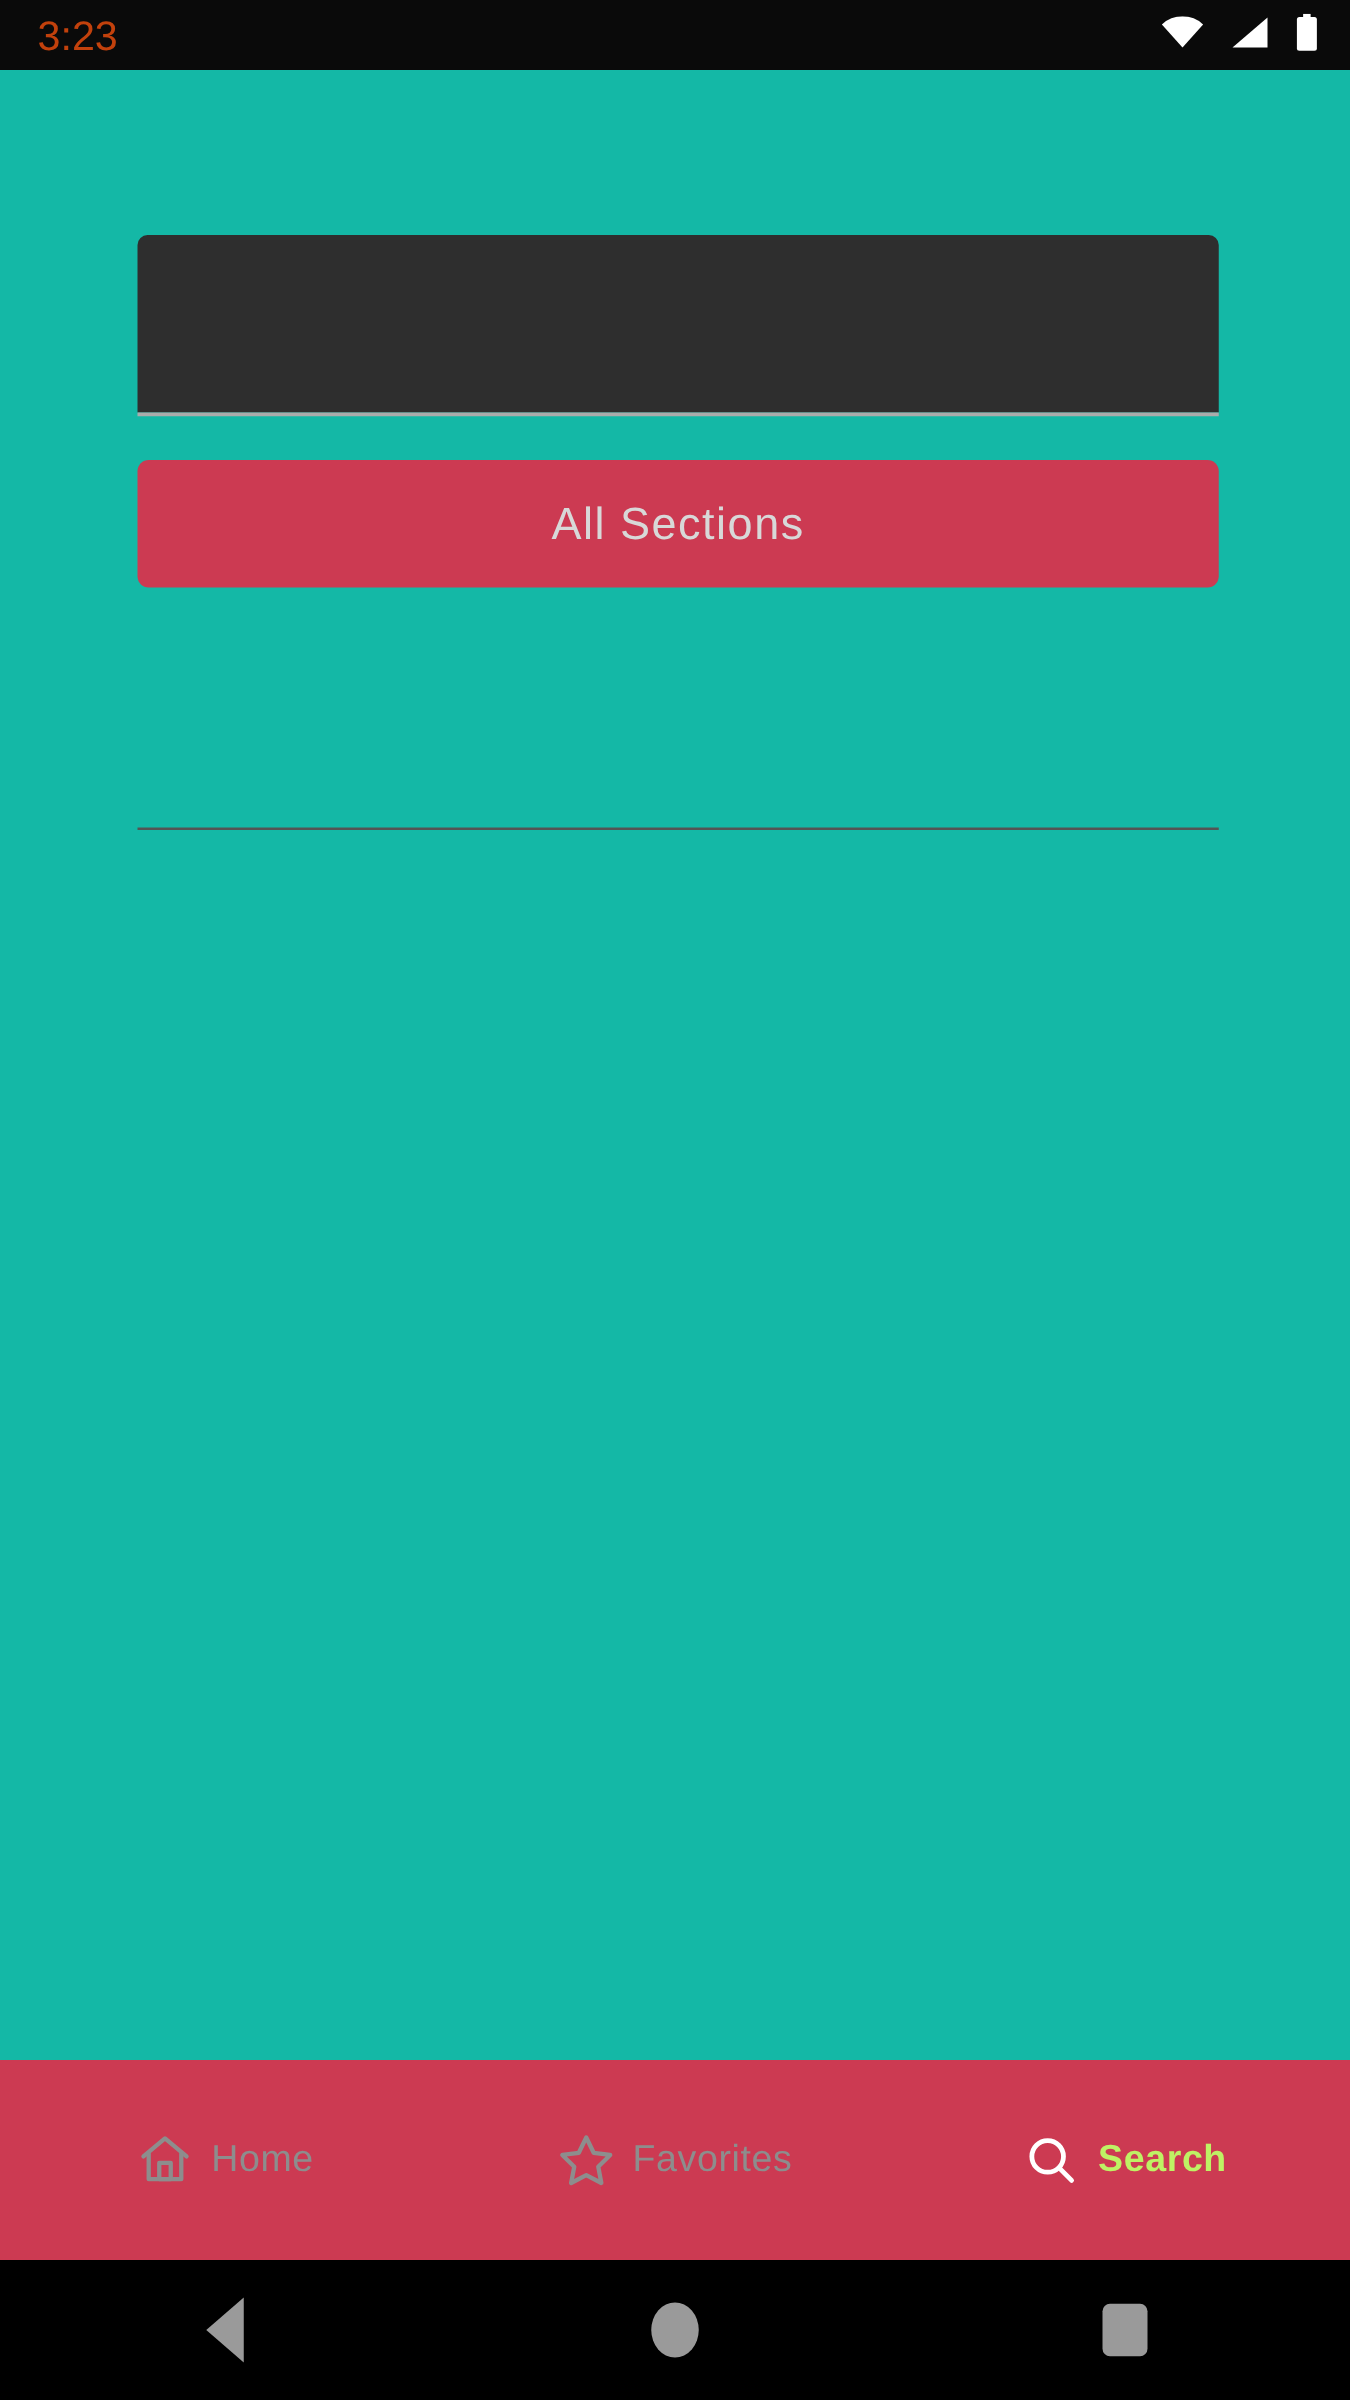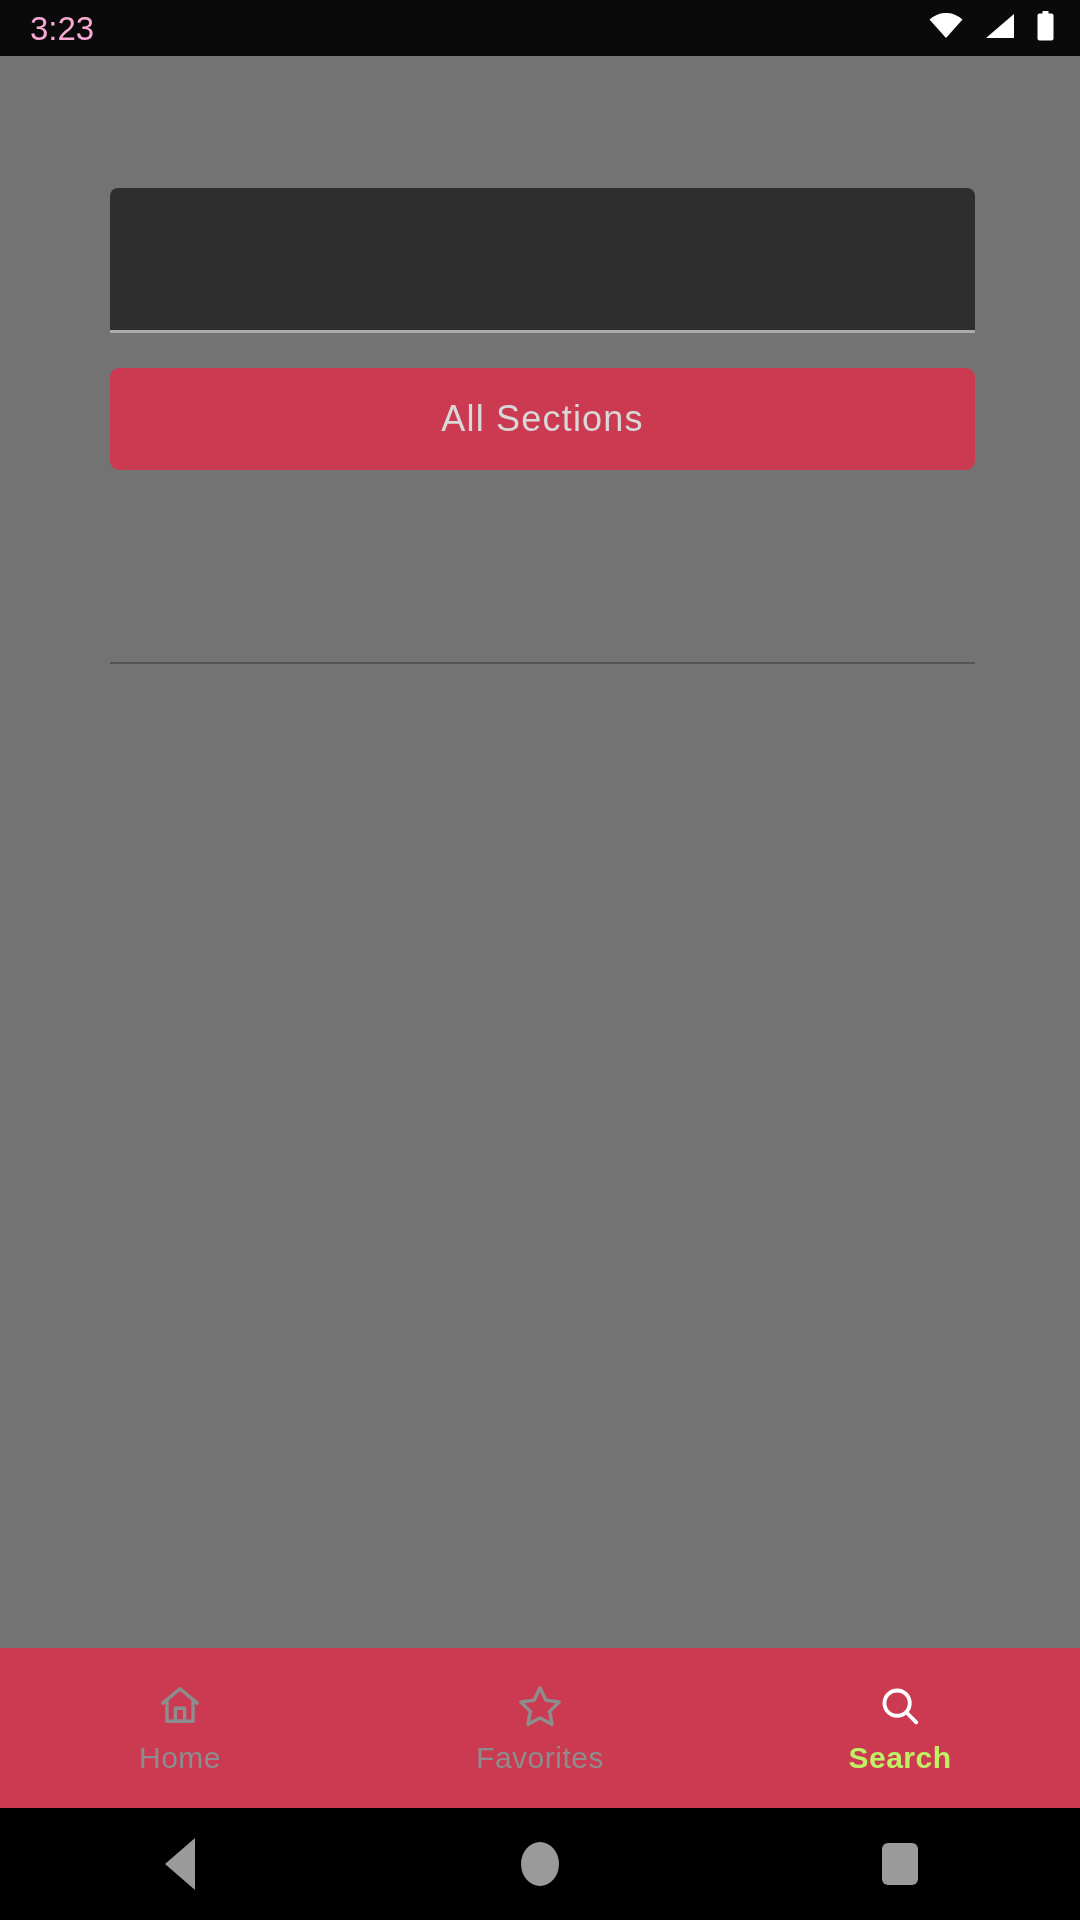--- a/index.html
+++ b/index.html
@@ -11,25 +11,25 @@
   }
   #screen { position:relative; width:1080px; height:1920px; background:#121212; }
 
   
   #status-bar {
     position:absolute; top:0; left:0; width:1080px; height:56px;
     background:#0a0a0a;
     display:flex; align-items:center; justify-content:space-between;
     padding:0 26px 0 30px;
   }
-  #status-clock { color:#f9a8d4; font-size:33px; letter-spacing:0px; line-height:1; }
+  #status-clock { color:#c2410c; font-size:33px; letter-spacing:0px; line-height:1; }
   #status-icons { display:flex; align-items:center; gap:22px; }
 
   
-  #content { position:absolute; top:56px; left:0; width:1080px; height:1592px; background:#737373; }
+  #content { position:absolute; top:56px; left:0; width:1080px; height:1592px; background:#14b8a6; }
 
   .field-wrap {
     position:absolute; left:110px; top:132px; width:865px; height:145px;
   }
   .text-field {
     width:100%; height:142px;
     background:#2e2e2e;
     border:none;
     border-radius:8px 8px 0 0;
     color:#e0e0e0;
@@ -65,21 +65,21 @@
   }
 
   
   #tab-bar {
     position:absolute; top:1648px; left:0; width:1080px; height:160px;
     background:#cc3a52;
     display:flex; align-items:center;
   }
   .tab {
     flex:1; height:100%;
-    display:flex; flex-direction:column; align-items:center; justify-content:center;
+    display:flex; flex-direction:row; align-items:center; justify-content:center;
     gap:14px; cursor:pointer;
   }
   .tab-icon { width:46px; height:46px; display:block; }
   .tab-label { font-size:30px; color:#8d8d8d; letter-spacing:0.5px; line-height:1; }
   .tab.active .tab-label { color:#bef264; font-weight:bold; }
 
   
   #system-nav {
     position:absolute; top:1808px; left:0; width:1080px; height:112px;
     background:#000000;

